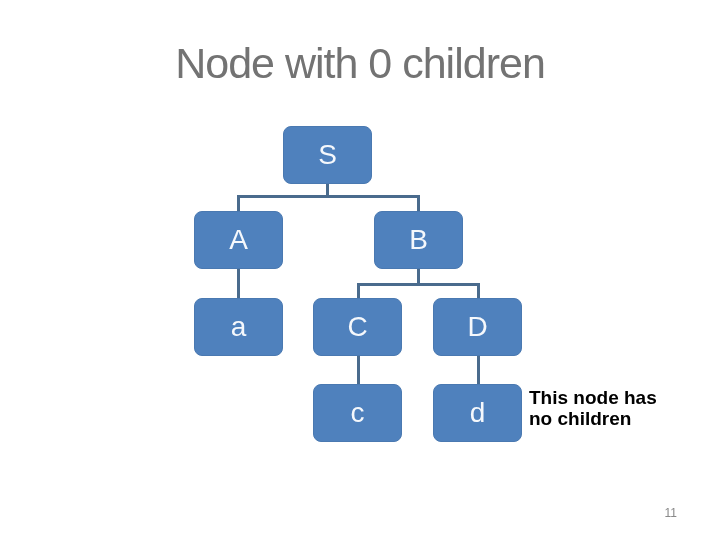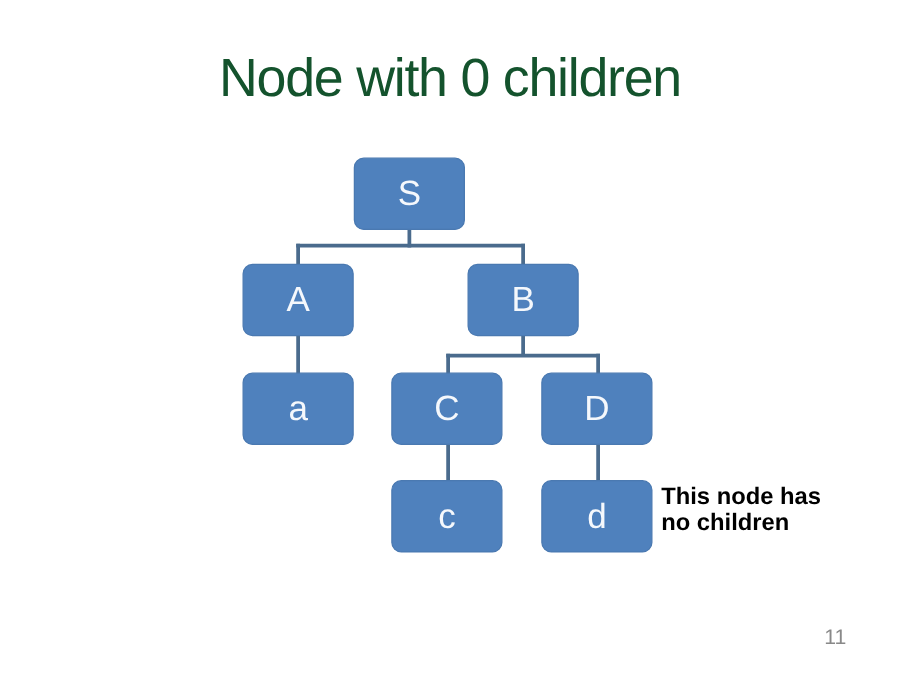--- a/index.html
+++ b/index.html
@@ -17,21 +17,21 @@
   }
   .slide-title {
     position: absolute;
     top: 38px;
     left: 0;
     width: 720px;
     text-align: center;
     font-size: 43px;
     line-height: 50px;
     letter-spacing: -1px;
-    color: #14532d;
+    color: #737373;
     font-weight: 400;
   }
   .node {
     position: absolute;
     width: 89px;
     height: 58px;
     background: #4f81bd;
     border: 1px solid #4a79b1;
     border-radius: 8px;
     box-sizing: border-box;
@@ -53,21 +53,21 @@
     width: 148px;
     font-size: 19px;
     font-weight: bold;
     line-height: 21px;
     color: #000000;
   }
   .page-number {
     position: absolute;
     right: 43px;
     bottom: 20px;
-    font-size: 17px;
+    font-size: 12px;
     color: #898989;
   }
 
   
   .pos-S { left: 283px; top: 126px; }
   .pos-A { left: 194px; top: 211px; }
   .pos-B { left: 374px; top: 211px; }
   .pos-a { left: 194px; top: 298px; }
   .pos-C { left: 313px; top: 298px; }
   .pos-D { left: 433px; top: 298px; }

